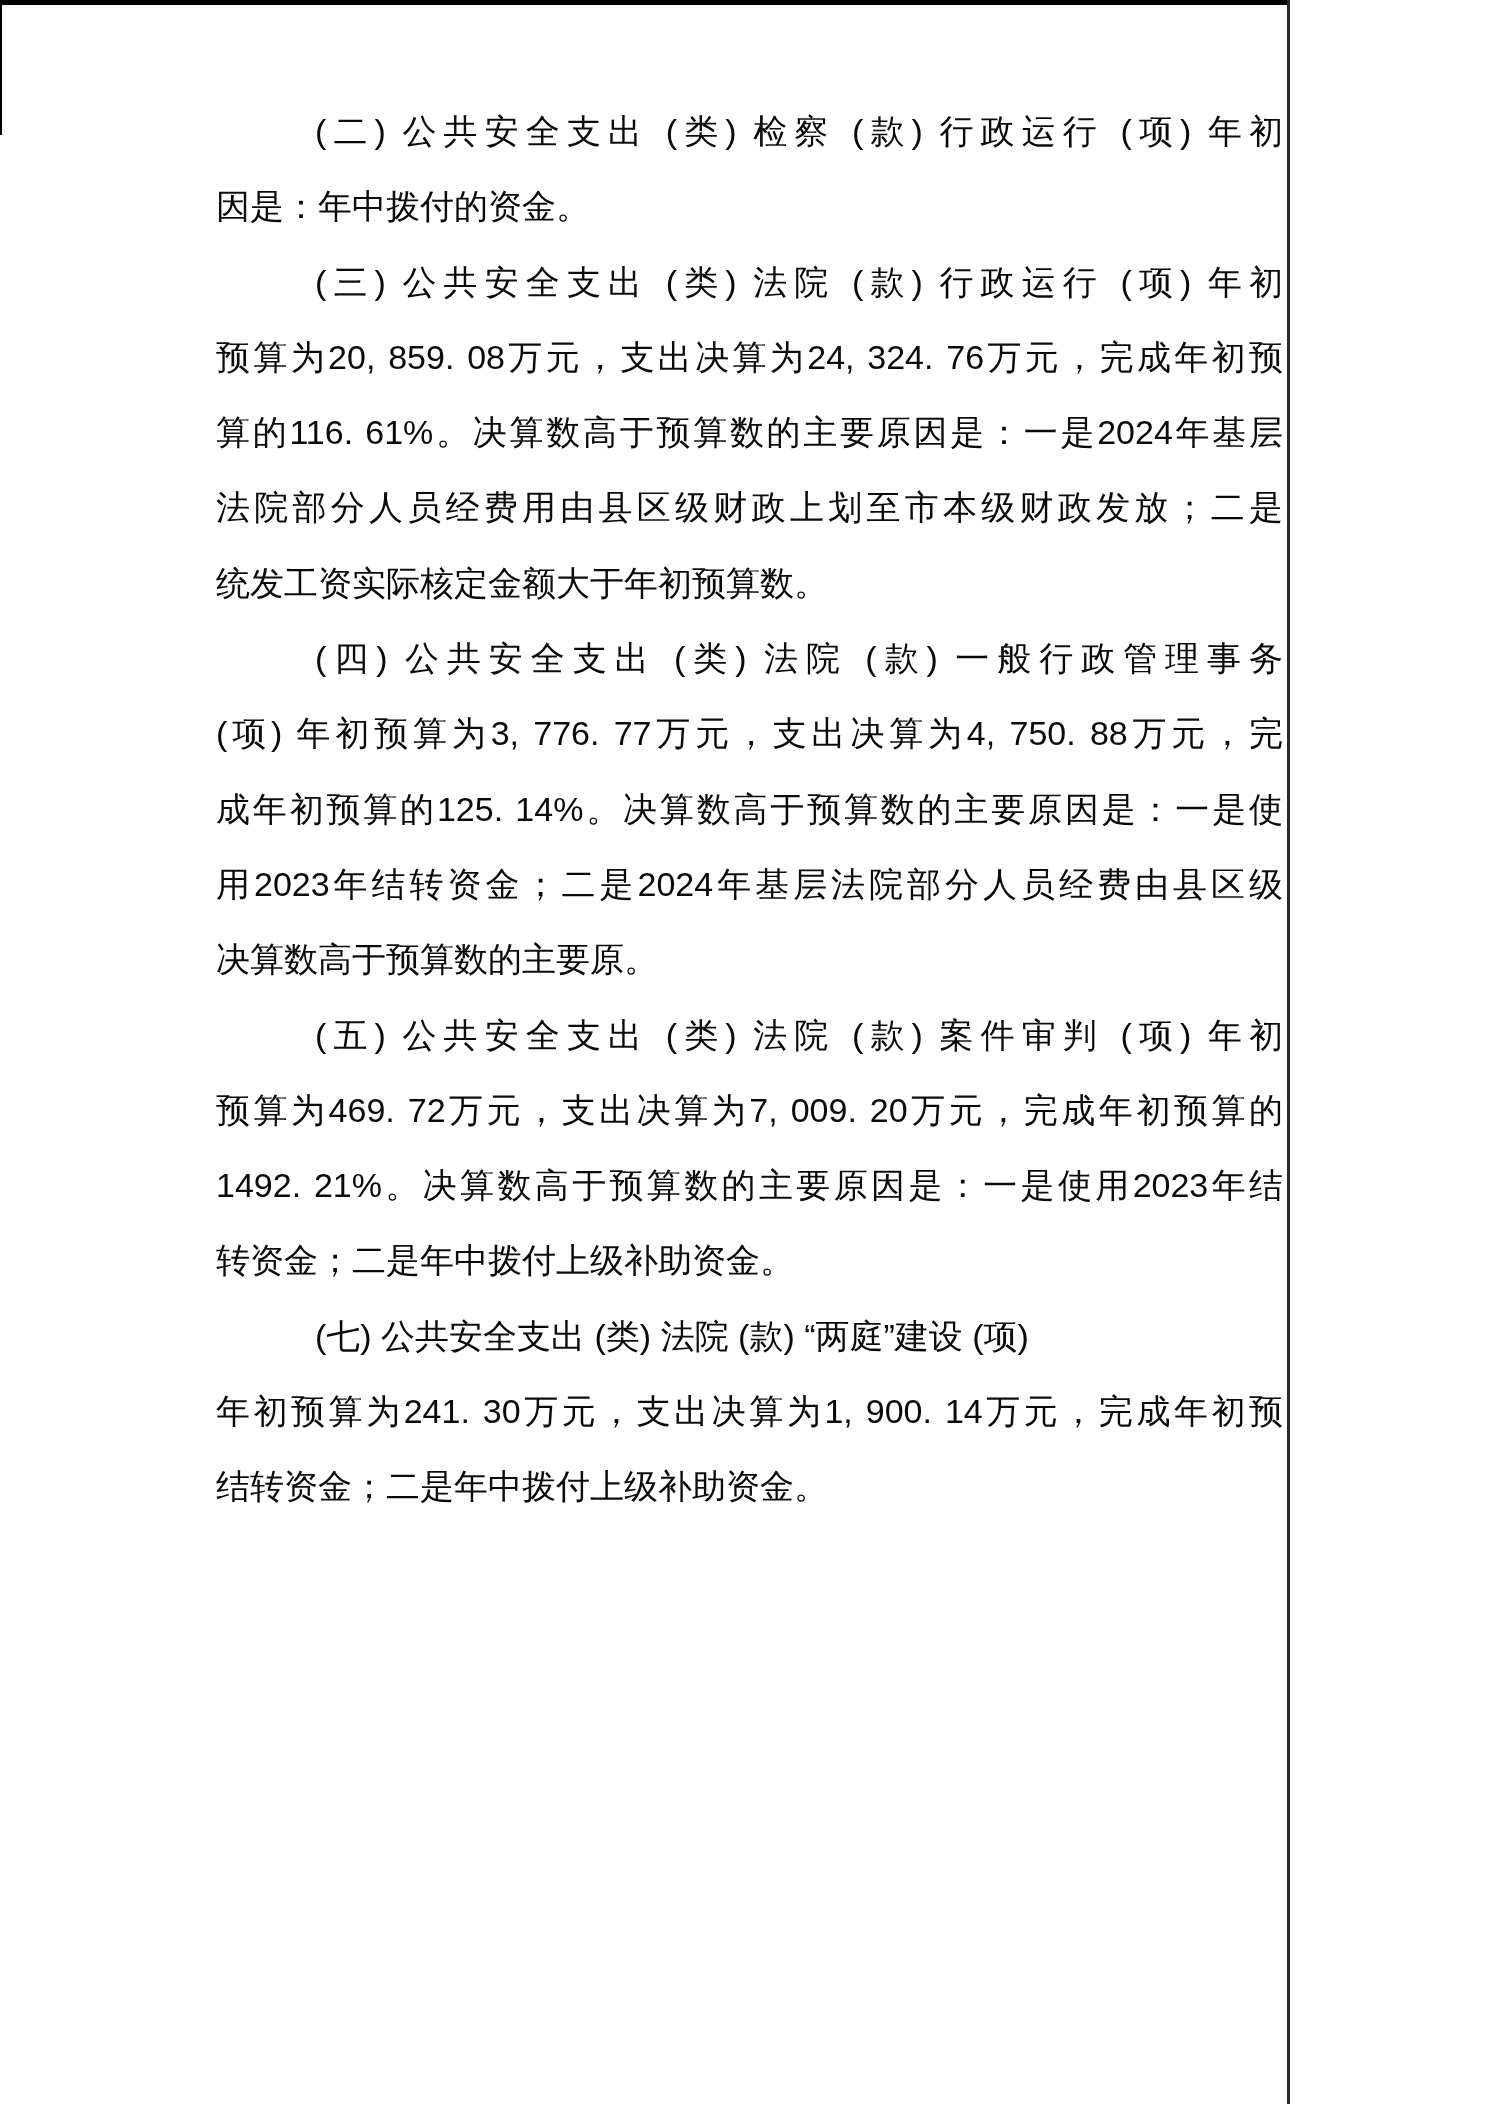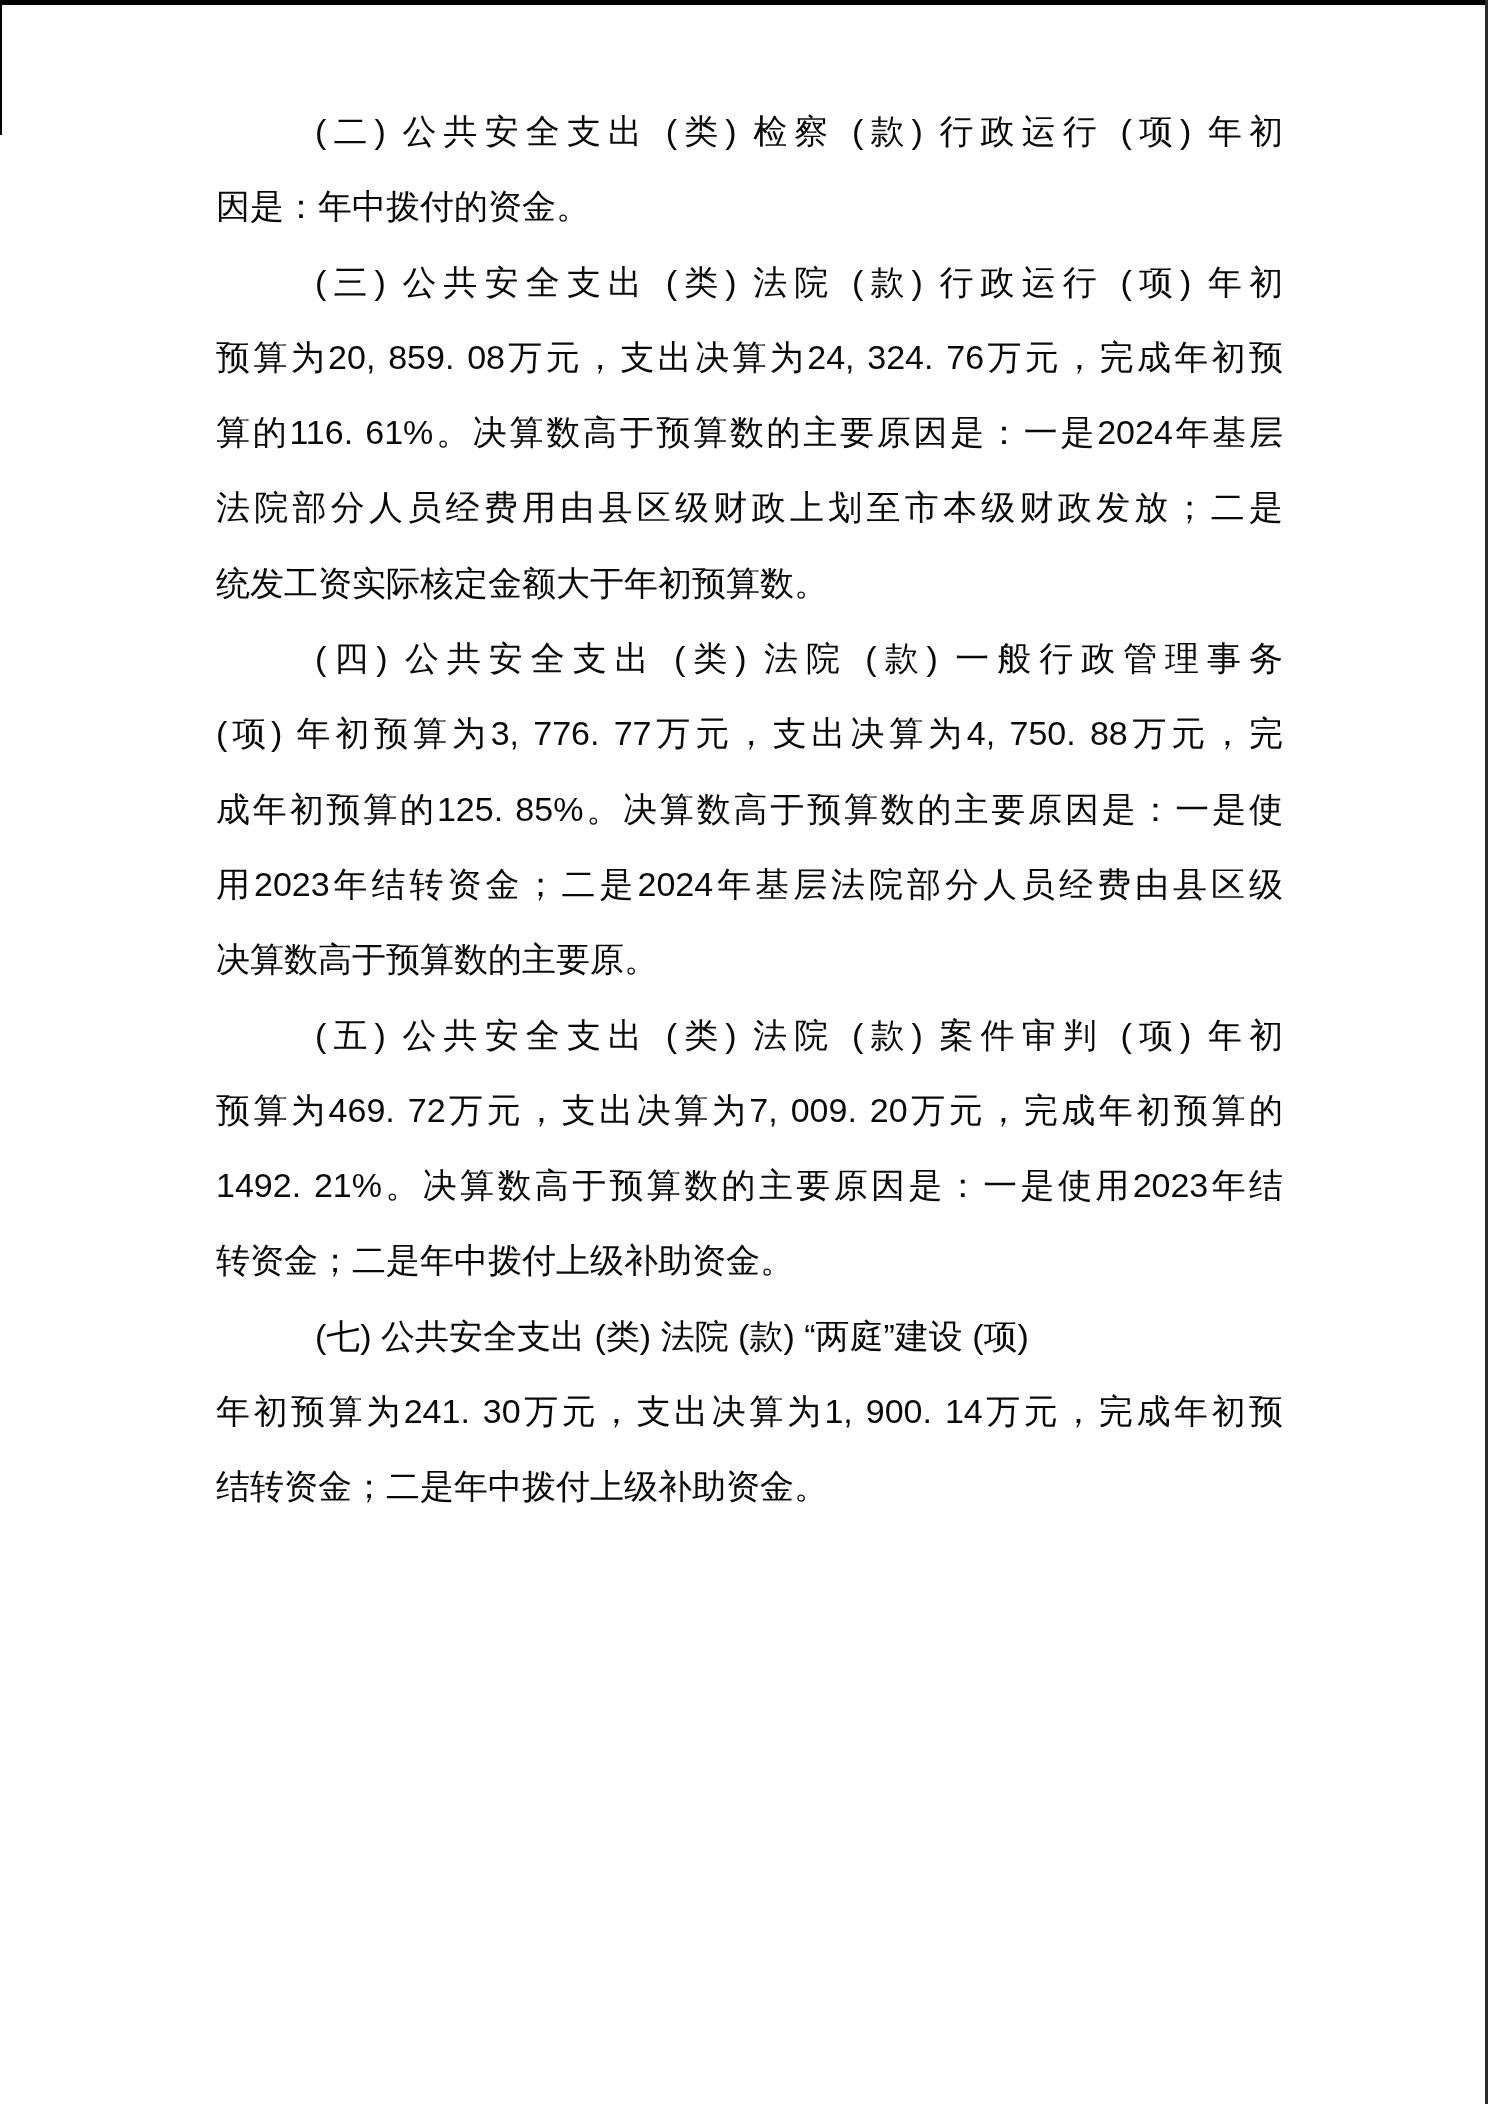--- a/index.html
+++ b/index.html
@@ -1,18 +1,18 @@
 <!DOCTYPE html>
 <html><head>
 <meta charset="utf-8">
 <style>
   html, body { margin: 0; padding: 0; background: #ffffff; }
   .page {
     position: relative;
-    width: 1488px;
+    width: 1290px;
     height: 2104px;
     background: #ffffff;
     overflow: hidden;
     font-family: "Liberation Sans", sans-serif;
     color: #0a0a0a;
   }
   
   .edge-top {
     position: absolute; left: 0; top: 0;
     width: 1488px; height: 5px; background: #000;
@@ -72,21 +72,21 @@
       <div class="para">
         <div class="line indent justify">(三) 公共安全支出 (类) 法院 (款) 行政运行 (项) 年初</div>
         <div class="line justify">预算为20, 859. 08万元，支出决算为24, 324. 76万元，完成年初预</div>
         <div class="line justify">算的116. 61%。决算数高于预算数的主要原因是：一是2024年基层</div>
         <div class="line justify">法院部分人员经费用由县区级财政上划至市本级财政发放；二是</div>
         <div class="line">统发工资实际核定金额大于年初预算数。</div>
       </div>
       <div class="para">
         <div class="line indent justify">(四) 公共安全支出 (类) 法院 (款) 一般行政管理事务</div>
         <div class="line justify">(项) 年初预算为3, 776. 77万元，支出决算为4, 750. 88万元，完</div>
-        <div class="line justify">成年初预算的125. 85%。决算数高于预算数的主要原因是：一是使</div>
+        <div class="line justify">成年初预算的125. 14%。决算数高于预算数的主要原因是：一是使</div>
         <div class="line justify">用2023年结转资金；二是2024年基层法院部分人员经费由县区级</div>
         <div class="line">决算数高于预算数的主要原。</div>
       </div>
       <div class="para">
         <div class="line indent justify">(五) 公共安全支出 (类) 法院 (款) 案件审判 (项) 年初</div>
         <div class="line justify">预算为469. 72万元，支出决算为7, 009. 20万元，完成年初预算的</div>
         <div class="line justify">1492. 21%。决算数高于预算数的主要原因是：一是使用2023年结</div>
         <div class="line">转资金；二是年中拨付上级补助资金。</div>
       </div>
       <div class="para">

